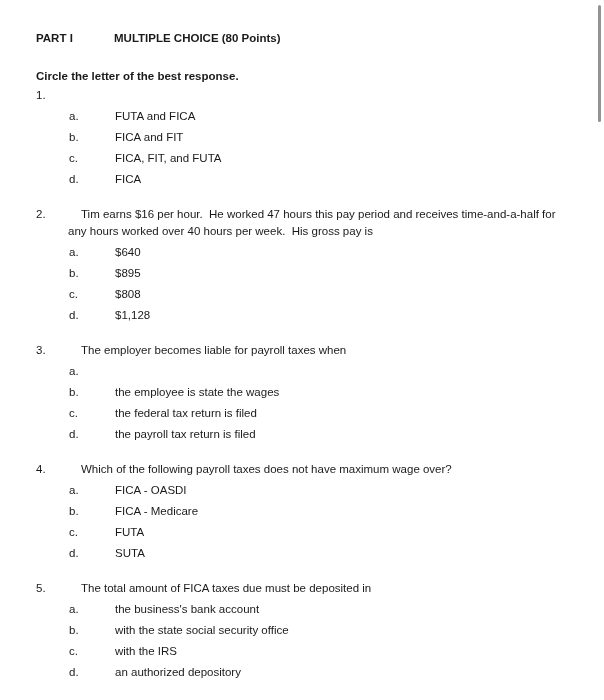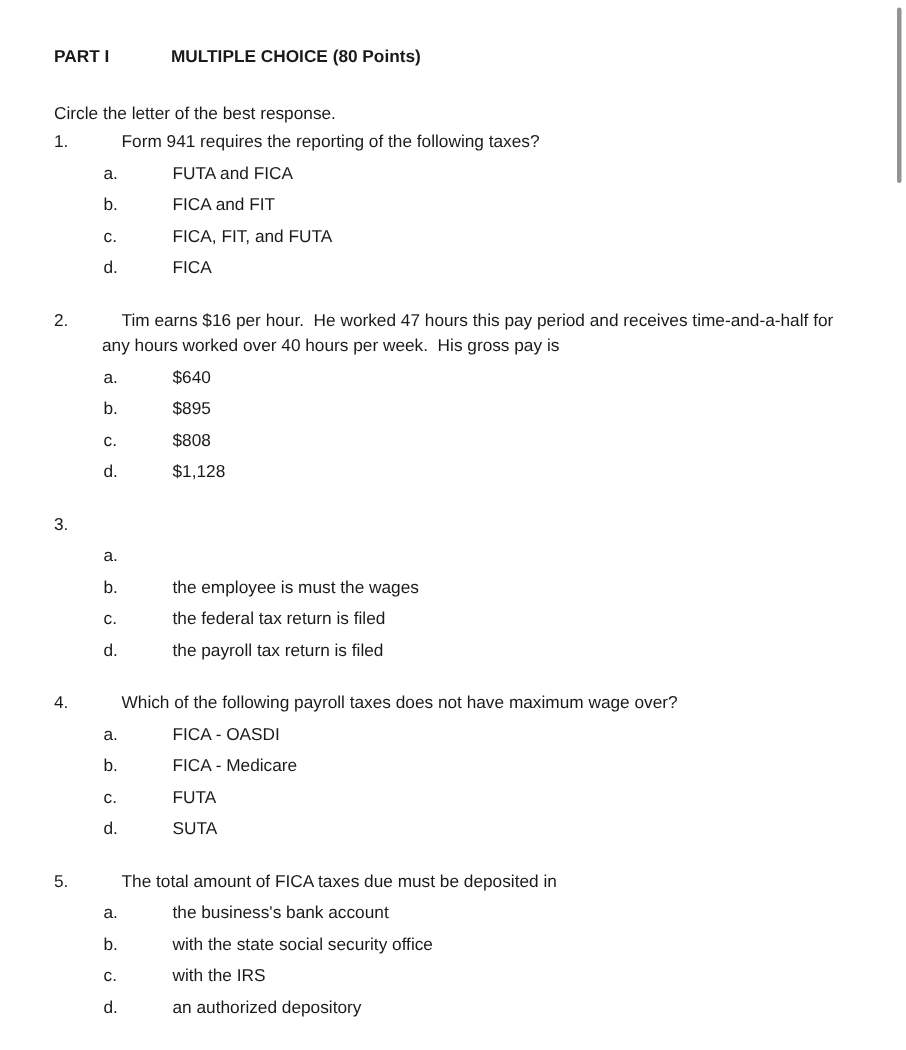--- a/index.html
+++ b/index.html
@@ -19,21 +19,21 @@
     padding: 30px 0 0 36px;
     overflow: hidden;
   }
   .header-row {
     font-weight: bold;
     margin-bottom: 21px;
     display: flex;
   }
   .part-label { width: 78px; flex-shrink: 0; }
   .instructions {
-    font-weight: normal;
+    font-weight: bold;
     margin-bottom: 2px;
   }
   .q-block { margin-bottom: 18px; }
   .q-row {
     display: flex;
     margin-bottom: 4px;
   }
   .q-num { width: 32px; flex-shrink: 0; }
   .q-text {
     width: 505px;
@@ -62,21 +62,20 @@
   <div class="header-row">
     <span class="part-label">PART I</span>
     <span>MULTIPLE CHOICE (80 Points)</span>
   </div>
 
   <div class="instructions">Circle the letter of the best response.</div>
 
   <div class="q-block">
     <div class="q-row">
       <span class="q-num">1.</span>
-      <div class="q-text">Form 941 requires the reporting of the following taxes?</div>
     </div>
     <div class="opt-row">
       <span class="opt-letter">a.</span>
       <span class="opt-text">FUTA and FICA</span>
     </div>
     <div class="opt-row">
       <span class="opt-letter">b.</span>
       <span class="opt-text">FICA and FIT</span>
     </div>
     <div class="opt-row">
@@ -108,27 +107,28 @@
     </div>
     <div class="opt-row">
       <span class="opt-letter">d.</span>
       <span class="opt-text">$1,128</span>
     </div>
   </div>
 
   <div class="q-block">
     <div class="q-row">
       <span class="q-num">3.</span>
+      <div class="q-text">The employer becomes liable for payroll taxes when</div>
     </div>
     <div class="opt-row">
       <span class="opt-letter">a.</span>
     </div>
     <div class="opt-row">
       <span class="opt-letter">b.</span>
-      <span class="opt-text">the employee is must the wages</span>
+      <span class="opt-text">the employee is state the wages</span>
     </div>
     <div class="opt-row">
       <span class="opt-letter">c.</span>
       <span class="opt-text">the federal tax return is filed</span>
     </div>
     <div class="opt-row">
       <span class="opt-letter">d.</span>
       <span class="opt-text">the payroll tax return is filed</span>
     </div>
   </div>

